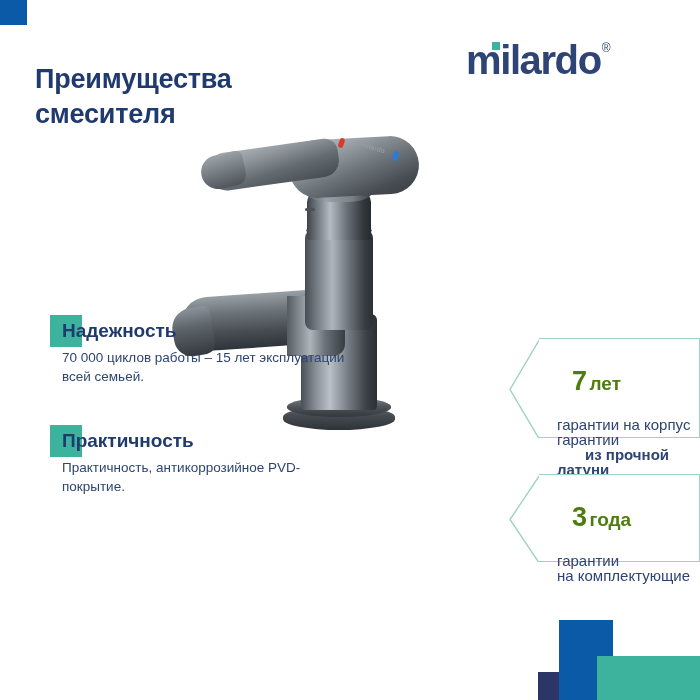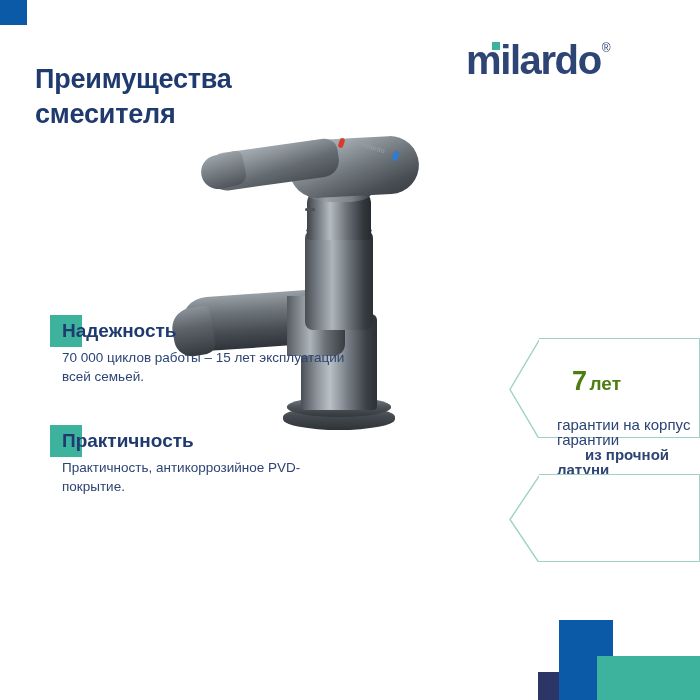--- a/index.html
+++ b/index.html
@@ -429,20 +429,29 @@
       </p>
     </div>
   </div>
 
   <div class="callout callout-2">
     <div class="callout-arrow">
       <svg width="31" height="91" viewBox="0 0 31 91">
         <path d="M31 0.7 L1 45.5 L31 90.3" fill="#ffffff" stroke="#9ED2C6" stroke-width="1.4"></path>
       </svg>
     </div>
+    <div class="callout-inner">
+      <p class="callout-term">
+        <span class="num">3</span><span class="unit">года</span>
+      </p>
+      <p class="callout-desc">
+        <span>гарантии</span><br>
+        <span>на комплектующие</span>
+      </p>
+    </div>
   </div>
 
   <div class="deco-group">
     <div class="deco-navy"></div>
     <div class="deco-blue"></div>
     <div class="deco-teal"></div>
   </div>
 
 </div>
 

